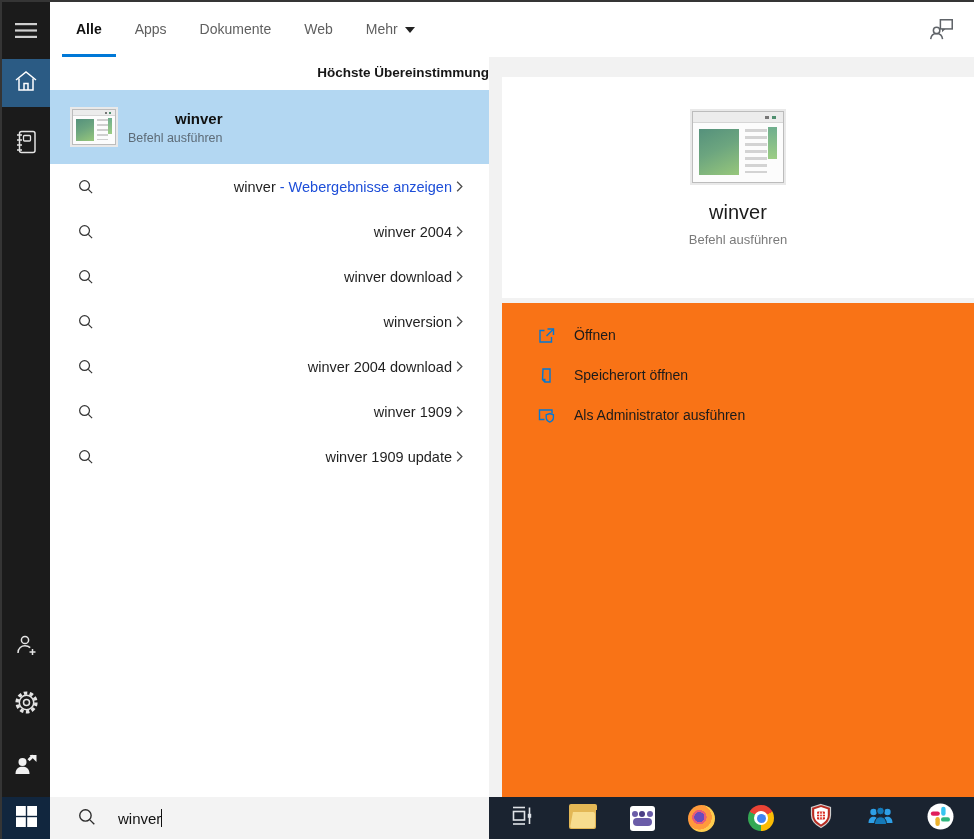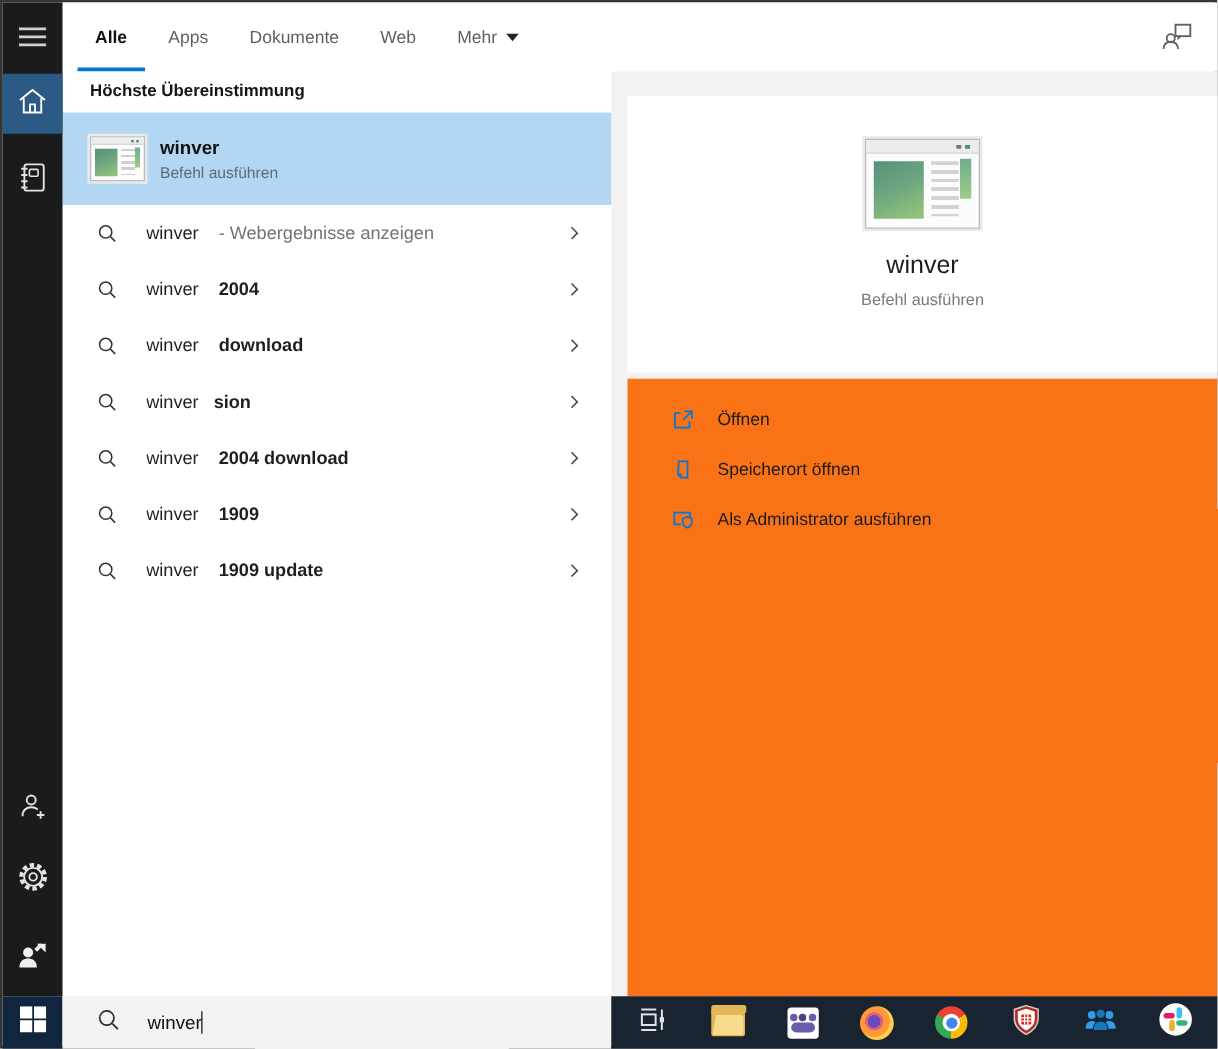--- a/index.html
+++ b/index.html
@@ -1,18 +1,18 @@
 <!DOCTYPE html>
 <html><head>
 <meta charset="utf-8">
 <style>
   * { margin:0; padding:0; box-sizing:border-box; }
   html,body { width:974px; height:839px; }
   body { font-family:"Liberation Sans","DejaVu Sans",sans-serif; background:#fff; overflow:hidden; }
-  #screen { position:relative; width:974px; height:839px; border:2px solid #353535; background:#fff; }
+  #screen { position:relative; width:974px; height:839px; border:2px solid #353535; background:#fff;text-align:right; }
 
   
   .sidebar { position:absolute; left:0; top:0; width:48px; height:795px; background:#1b1b1b; z-index:5; }
   .side-btn { position:absolute; left:0; width:48px; height:48px; display:flex; align-items:center; justify-content:center; cursor:pointer; }
   .side-btn.hamburger { top:6px; }
   .side-btn.home { top:57px; background:#2b5b84; }
   .side-btn.journal { top:118px; }
   .side-btn.person-add { top:621px; }
   .side-btn.gear { top:678px; }
   .side-btn.person-fb { top:741px; }
@@ -31,22 +31,22 @@
   .left-panel { position:absolute; left:48px; top:45px; width:439px; height:740px; background:#fff; z-index:3; }
   .section-hd { padding:18px 0 10px 22px; font-size:13.5px; font-weight:700; color:#161616; }
   .top-match { display:flex; align-items:center; height:74px; background:#b3d7f2; padding-left:22px; cursor:pointer; }
   .tm-text { margin-left:12px; }
   .tm-title { font-size:15px; font-weight:700; color:#111; }
   .tm-sub { font-size:12.5px; color:#5d6b77; margin-top:4px; }
   .section-hd.web { padding-top:22px; }
   .sug-row { display:flex; align-items:center; height:45px; padding:0 22px 0 27px; cursor:pointer; }
   .sug-icon { flex:none; width:17px; height:17px; }
   .sug-text { flex:1; margin-left:23px; font-size:14.5px; color:#1f1f1f; white-space:pre; overflow:hidden; }
-  .sug-text .bold { font-weight:700;margin-left:12px; }
-  .sug-text .note { color:#737373; }
+  .sug-text .bold { font-weight:400; }
+  .sug-text .note { color:#1d4ed8; }
   .chev { flex:none; width:15px; height:15px; }
 
   
   .right-panel { position:absolute; left:487px; top:55px; width:485px; height:740px; background:#f2f2f2; z-index:2; }
   .card1 { position:absolute; left:13px; top:20px; right:0; height:221px; background:#fff; display:flex; flex-direction:column; align-items:center; }
   .card2 { position:absolute; left:13px; top:246px; right:0; bottom:0; background:#f97316; padding:12px 0 0 35px; }
   .app-title { margin-top:18px; font-size:20px; color:#1b1b1b; }
   .app-sub { margin-top:8px; font-size:13px; color:#7a7a7a; }
   .action-row { display:flex; align-items:center; height:40px; cursor:pointer; }
   .action-ic { flex:none; width:19px; height:19px; }

